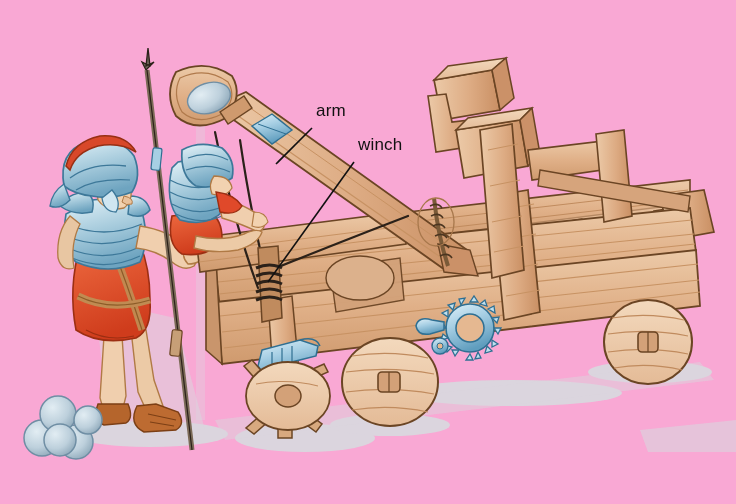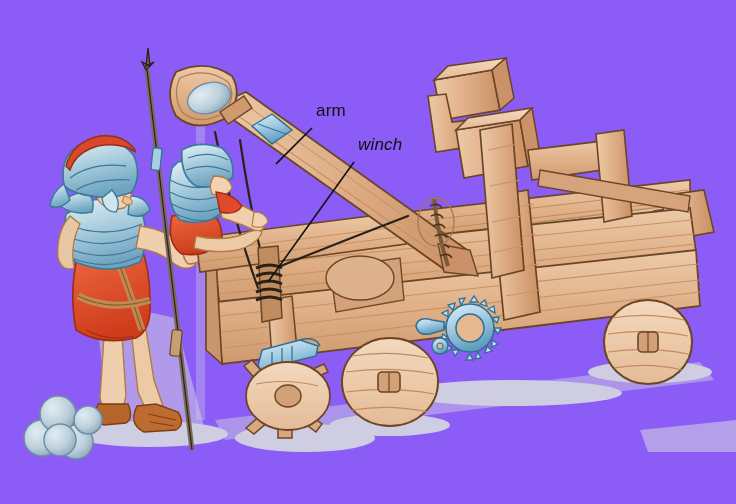--- a/index.html
+++ b/index.html
@@ -1,18 +1,18 @@
 <!DOCTYPE html>
 <html><head>
 <meta charset="utf-8">
 <style>
   html,body{margin:0;padding:0;background:#fff;}
   body{width:736px;height:504px;overflow:hidden;
        font-family:"Liberation Sans","DejaVu Sans",sans-serif;}
-  #stage{position:relative;width:736px;height:504px;background:#8b5cf6;}
+  #stage{position:relative;width:736px;height:504px;background:#f9a8d4;}
   #stage svg{position:absolute;left:0;top:0;}
   .lbl{position:absolute;color:#111111;font-size:17px;letter-spacing:.2px;
        font-family:"Liberation Sans","DejaVu Sans",sans-serif;white-space:nowrap;}
 </style>
 </head>
 <body>
 
 <div id="stage">
 
 <svg width="736" height="504" viewBox="0 0 736 504">
@@ -341,15 +341,15 @@
     <circle cx="88" cy="420" r="14" fill="url(#gStone)" stroke="#6f8ea4" stroke-width="1.5"></circle>
   </g>
 
   <g stroke="#111111" stroke-width="1.6" fill="none">
     <line x1="312" y1="128" x2="276" y2="164"></line>
     <line x1="354" y1="162" x2="268" y2="282"></line>
   </g>
 </svg>
 
 <span class="lbl" style="left:316px;top:101px;">arm</span>
-<span class="lbl" style="left:358px;top:135px;font-style:italic;">winch</span>
+<span class="lbl" style="left:358px;top:135px;">winch</span>
 
 </div>
 
 </body></html>

